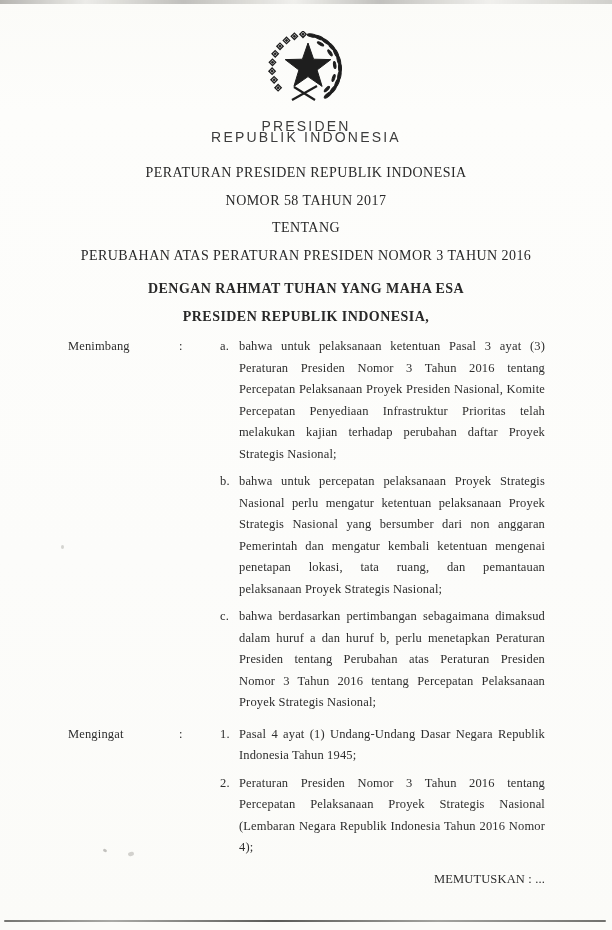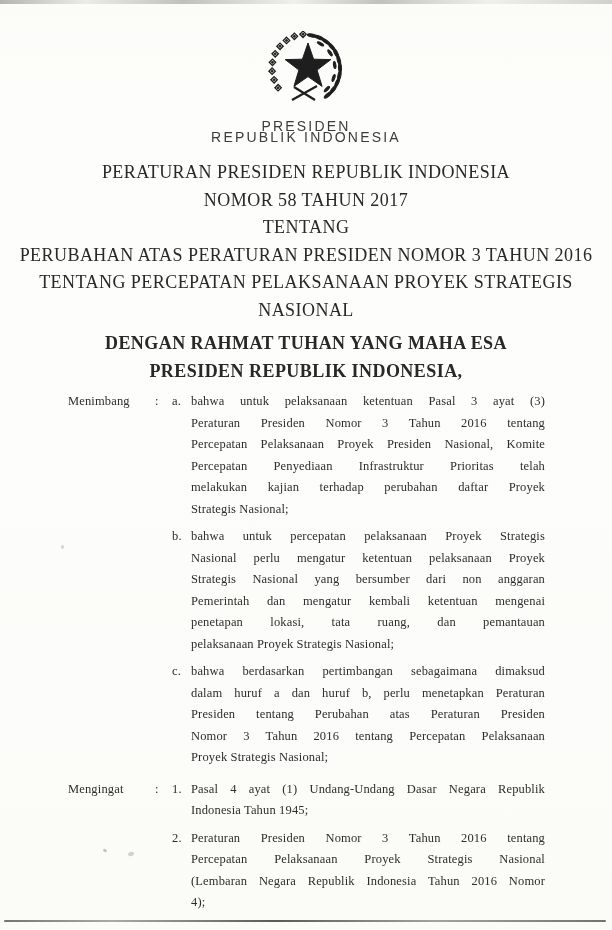--- a/index.html
+++ b/index.html
@@ -23,28 +23,28 @@
   }
   .emblem-wrap{padding-top:31px;text-align:center;}
   .emblem{width:112px;height:72px;display:inline-block;}
   .agency{
     margin-top:14px;text-align:center;
     font-family:"Liberation Sans","DejaVu Sans",sans-serif;
     font-size:14px;letter-spacing:2.2px;line-height:10.5px;color:#3c3c3c;
   }
   .title-block{
     margin-top:17px;text-align:center;
-    font-size:18px;letter-spacing:.45px;line-height:27.5px;color:#282828;
+    font-size:14px;letter-spacing:.45px;line-height:27.5px;color:#282828;
   }
   .invocation{margin-top:6px;font-weight:bold;}
   .body{
     margin-top:6px;padding:0 67px 0 68px;
     font-size:12.5px;line-height:21.5px;letter-spacing:.15px;color:#2d2d2d;
   }
-  .clause{display:flex;align-items:flex-start;}
+  .clause{display:flex;align-items:flex-start;gap:24px;}
   .clause-label{width:87px;flex:none;}
   .clause-colon{width:17px;flex:none;}
   .clause-items{flex:1;min-width:0;}
   .item{display:flex;margin-bottom:6px;}
   .item:last-child{margin-bottom:0;}
   .item-no{width:19px;flex:none;}
   .item-text{flex:1;min-width:0;}
   .jline{text-align:justify;text-align-last:justify;}
   .jline.last{text-align-last:left;}
   .mengingat{margin-top:10px;}
@@ -124,21 +124,20 @@
   <div class="agency">
     <div>PRESIDEN</div>
     <div>REPUBLIK INDONESIA</div>
   </div>
 
   <div class="title-block">
     <div>PERATURAN PRESIDEN REPUBLIK INDONESIA</div>
     <div>NOMOR 58 TAHUN 2017</div>
     <div>TENTANG</div>
     <div>PERUBAHAN ATAS PERATURAN PRESIDEN NOMOR 3 TAHUN 2016</div>
-    <div>TENTANG PERCEPATAN PELAKSANAAN PROYEK STRATEGIS NASIONAL</div>
   </div>
 
   <div class="title-block invocation">
     <div>DENGAN RAHMAT TUHAN YANG MAHA ESA</div>
     <div>PRESIDEN REPUBLIK INDONESIA,</div>
   </div>
 
   <div class="body">
 
     <div class="clause">

